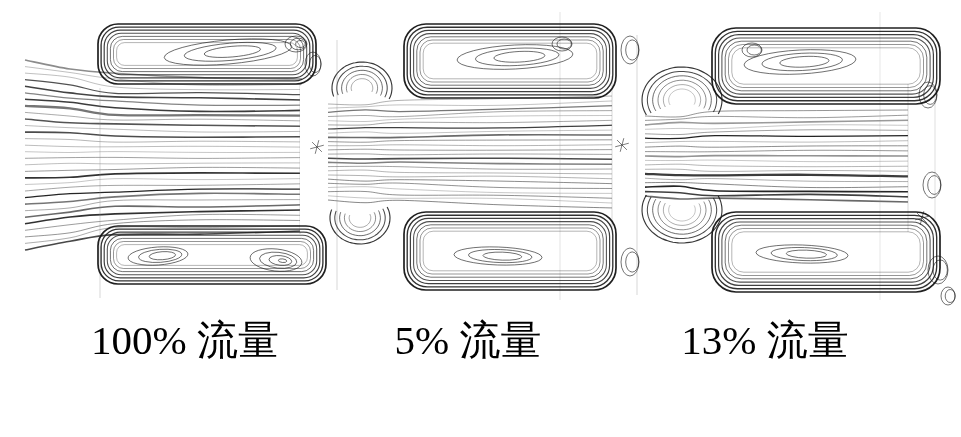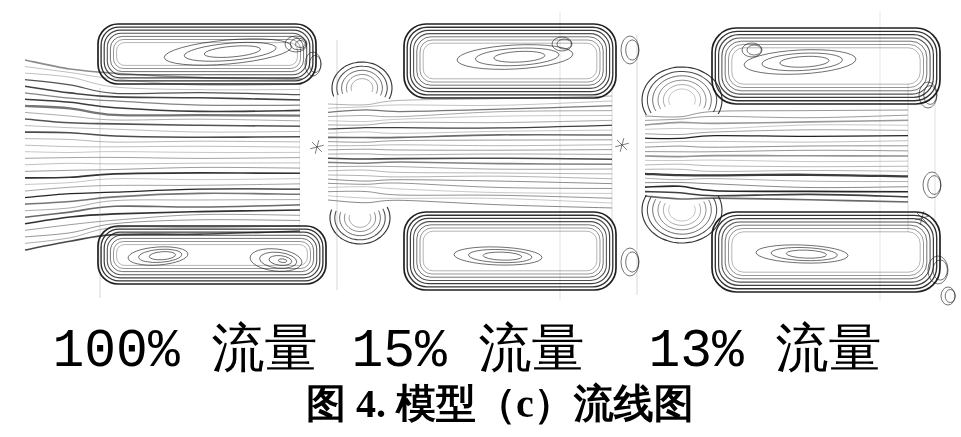--- a/index.html
+++ b/index.html
@@ -1,20 +1,20 @@
 <!DOCTYPE html>
 <html><head>
 <meta charset="utf-8">
 <style>
   html,body{margin:0;padding:0;background:#fff;}
   .page{position:relative;width:961px;height:437px;background:#fff;overflow:hidden;
         font-family:"Liberation Serif","DejaVu Serif",serif;}
   #fig{position:absolute;left:0;top:0;display:block;}
   .flow-label{position:absolute;top:313px;transform:translateX(-50%);
-              font-size:53px;color:#000;white-space:nowrap;font-family:Liberation Mono, monospace;}
+              font-size:41px;color:#000;white-space:nowrap;}
   .l1{left:185px}.l2{left:468px}.l3{left:765px}
   .caption{position:absolute;top:376px;left:500px;transform:translateX(-50%);
            font-size:40px;font-weight:700;color:#000;white-space:nowrap;}
 </style>
 </head>
 <body>
 
 <div class="page">
   <svg id="fig" width="961" height="312" viewBox="0 0 961 312">
       <g>
@@ -221,18 +221,17 @@
         <ellipse cx="948" cy="296" rx="7.0" ry="9.0" fill="none" stroke="#141414" stroke-width="0.8" stroke-opacity="0.75" transform="rotate(0 948 296)"></ellipse>
         <ellipse cx="950.2" cy="296" rx="5.0" ry="6.5" fill="none" stroke="#141414" stroke-width="0.8" stroke-opacity="0.75" transform="rotate(0 948 296)"></ellipse>
         <line x1="915.2" y1="219.8" x2="928.8" y2="216.2" stroke="#141414" stroke-width="0.7" stroke-opacity="0.8"></line>
         <line x1="920.2" y1="224.8" x2="923.8" y2="211.2" stroke="#141414" stroke-width="0.7" stroke-opacity="0.8"></line>
         <line x1="926.9" y1="222.9" x2="917.1" y2="213.1" stroke="#141414" stroke-width="0.7" stroke-opacity="0.8"></line>
       </g>
     </svg>
 
   <div>
     <span class="flow-label l1">100% 流量</span>
-    <span class="flow-label l2">15% 流量</span>
+    <span class="flow-label l2">5% 流量</span>
     <span class="flow-label l3">13% 流量</span>
   </div>
 
-  <div class="caption">图 4. 模型（c）流线图</div>
 </div>
 
 </body></html>

